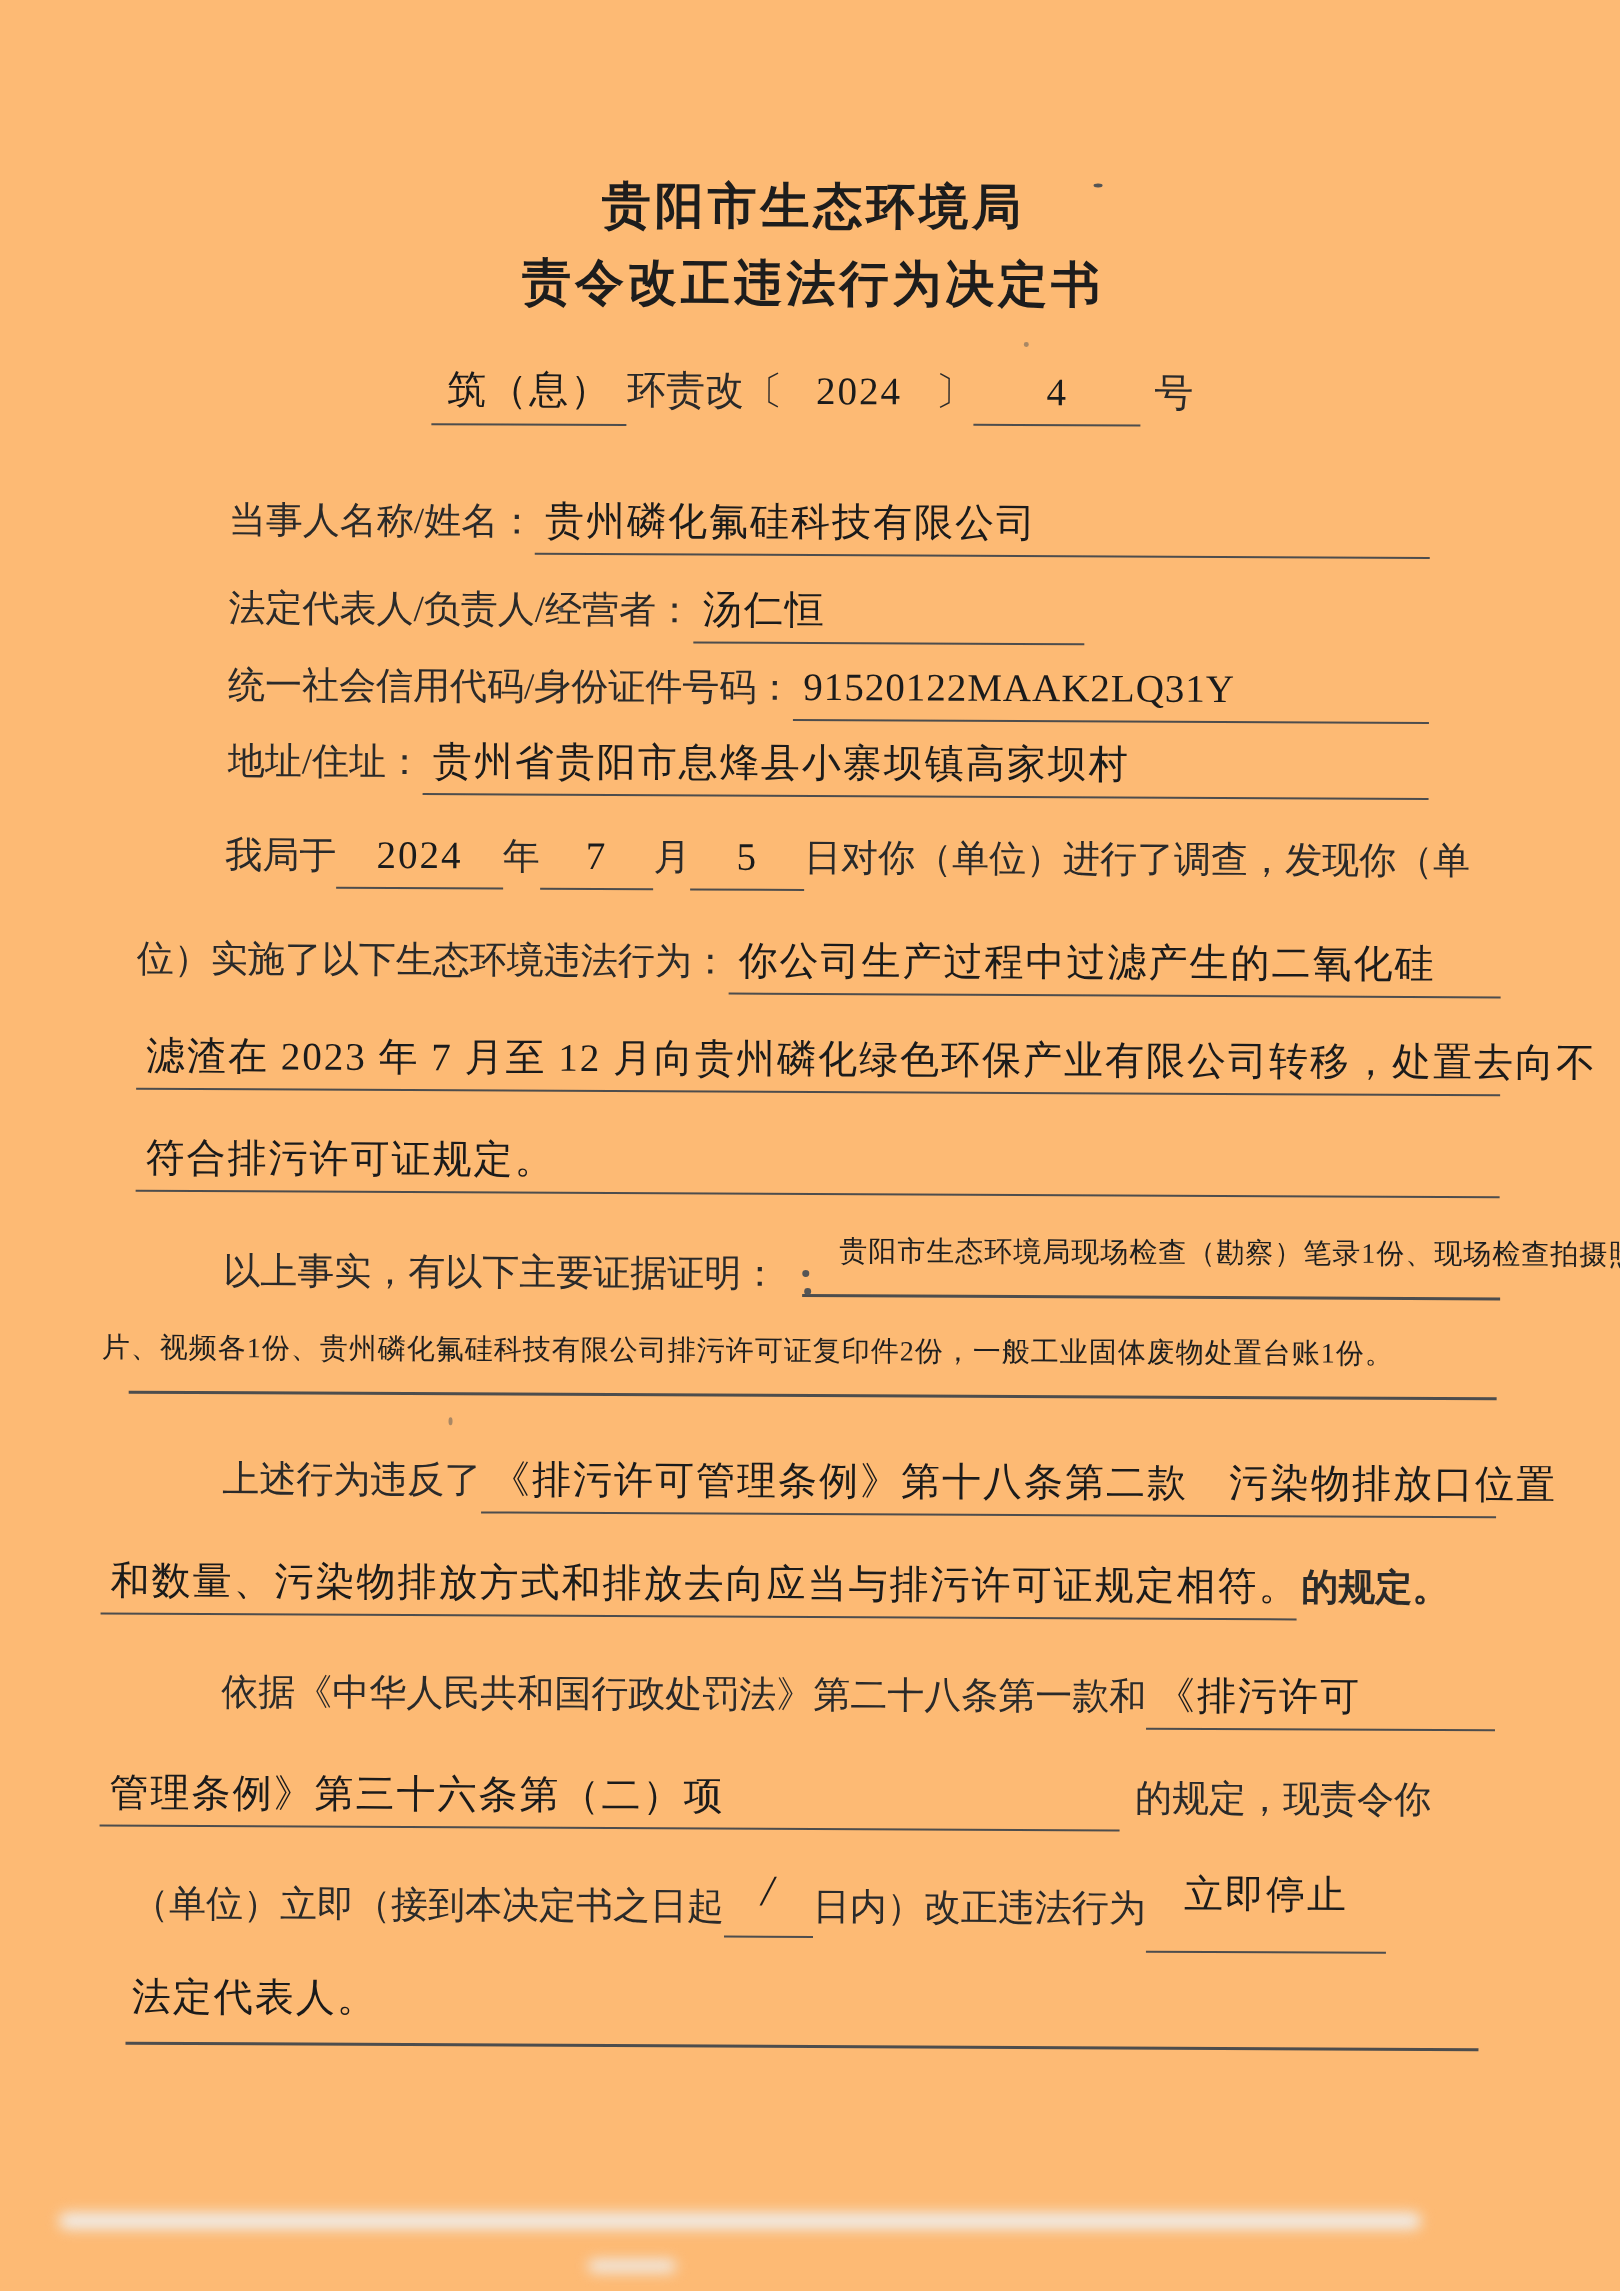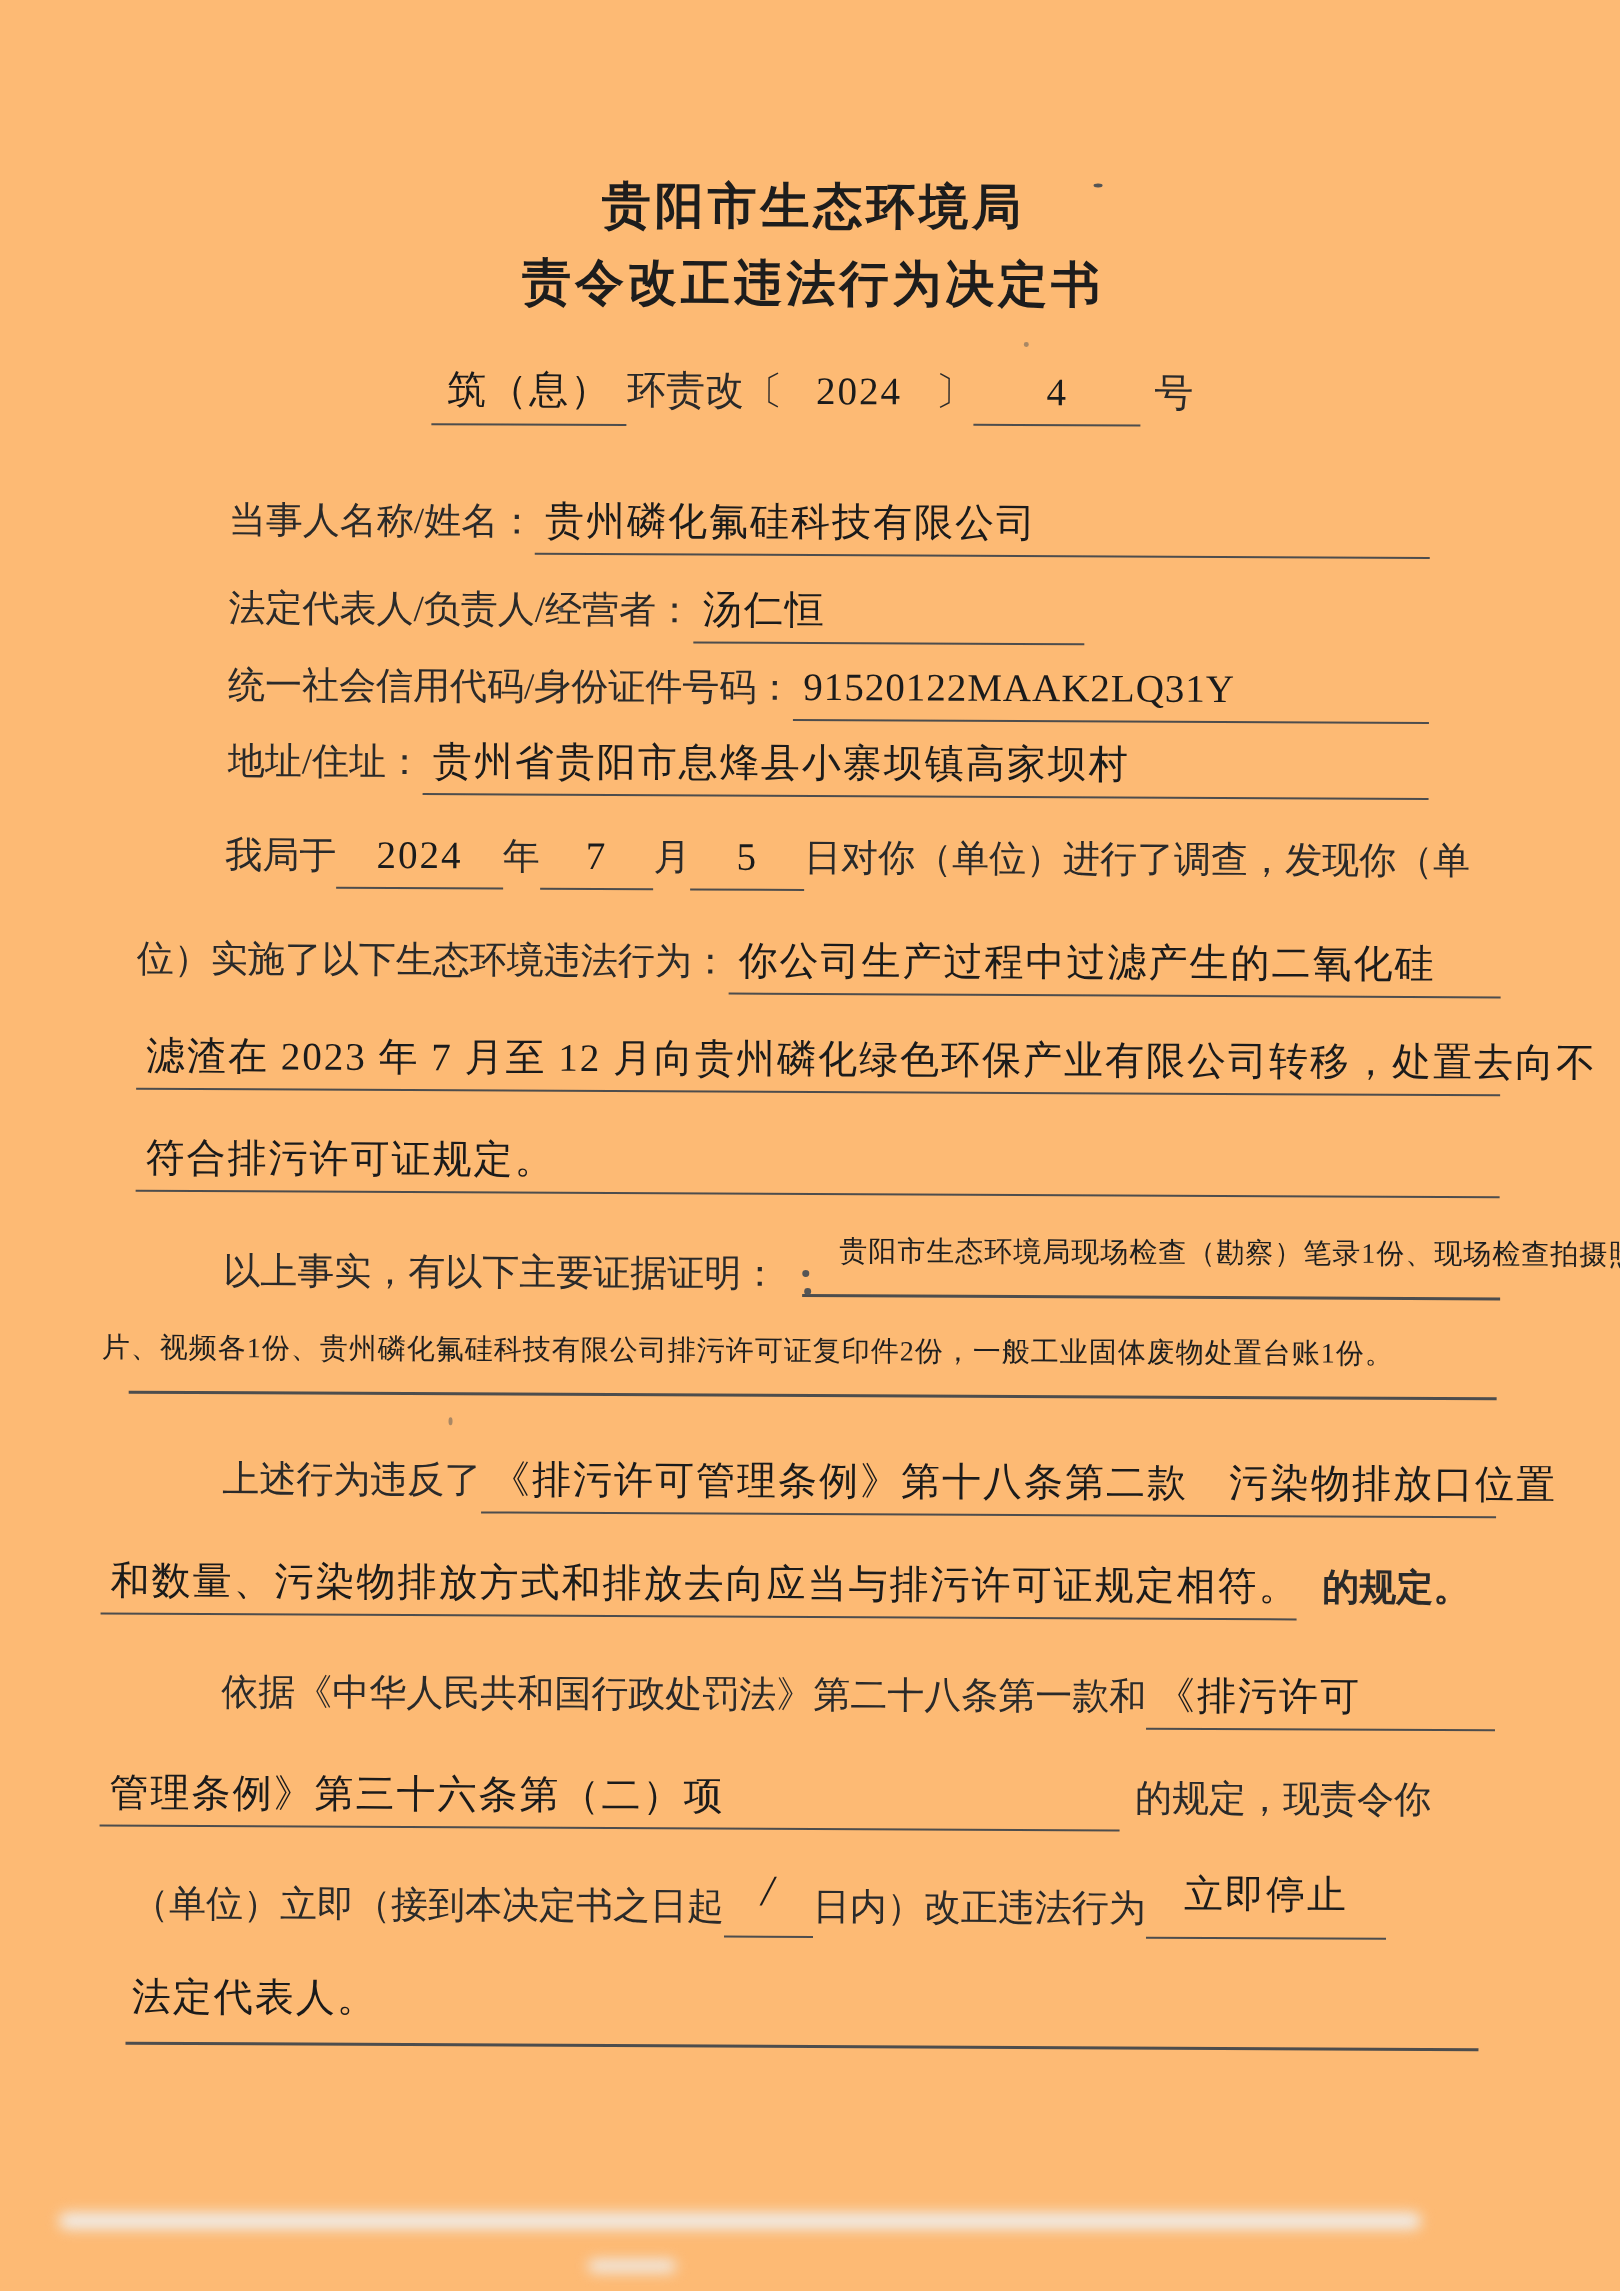--- a/index.html
+++ b/index.html
@@ -102,37 +102,37 @@
       <span>片、视频各1份、贵州磷化氟硅科技有限公司排污许可证复印件2份，一般工业固体废物处置台账1份。</span>
     </div>
     <div class="rule" style="top:1394px;left:131px;width:1368px;"></div>
 
     <div class="line" style="top:1457px;left:225px;width:1274px;">
       <span class="printed">上述行为违反了</span>
       <span class="hand ul fill">《排污许可管理条例》第十八条第二款　污染物排放口位置</span>
     </div>
     <div class="line" style="top:1560px;left:104px;width:1396px;">
       <span class="hand ul" style="width:1176px;">和数量、污染物排放方式和排放去向应当与排污许可证规定相符。</span>
-      <span class="printed" style="margin-left:26px;font-weight:600;">的规定。</span>
+      <span class="printed" style="margin-left:5px;font-weight:600;">的规定。</span>
     </div>
 
     <div class="line" style="top:1670px;left:225px;width:1274px;">
       <span class="printed">依据《中华人民共和国行政处罚法》第二十八条第一款和</span>
       <span class="hand ul fill">《排污许可</span>
     </div>
     <div class="line" style="top:1772px;left:104px;width:1396px;">
       <span class="hand ul" style="width:1000px;">管理条例》第三十六条第（二）项</span>
       <span class="printed" style="margin-left:15.7px;">的规定，现责令你</span>
     </div>
 
     <div class="line" style="top:1878px;left:137px;">
       <span class="printed">（单位）立即（接到本决定书之日起</span>
       <span class="hand ul ctr" style="width:69px;padding-bottom:3.9px;"><span class="raise slash">/</span></span>
       <span class="printed">日内）改正违法行为</span>
-      <span class="hand ul ctr" style="width:221px;padding-bottom:4px;"><span class="raise">立即停止</span></span>
+      <span class="hand ul ctr" style="width:221px;padding-bottom:18px;"><span class="raise">立即停止</span></span>
     </div>
     <div class="line" style="top:1976px;left:137px;">
       <span class="hand">法定代表人。</span>
     </div>
     <div class="rule" style="top:2045px;left:131px;width:1353px;"></div>
 
     <div class="speck" style="top:1270px;left:804px;width:6.9px;height:6.9px;"></div>
     <div class="speck" style="top:1288px;left:806px;width:6.9px;height:6.9px;"></div>
     <div class="speck" style="top:182px;left:1090px;width:8.8px;height:3.9px;"></div>
     <div class="speck" style="top:608px;left:557px;width:4.9px;height:4.9px;"></div>

